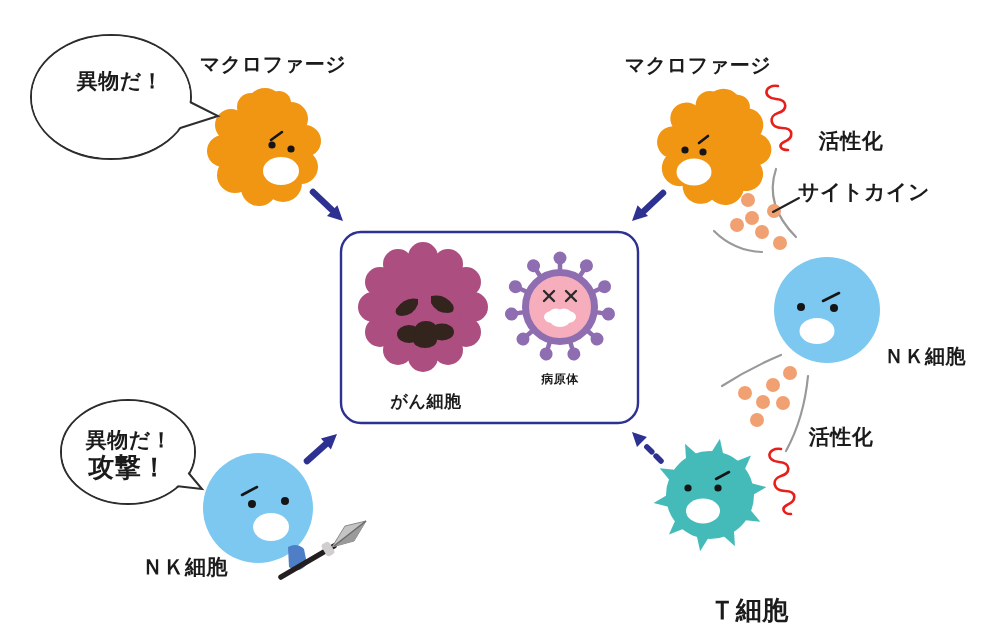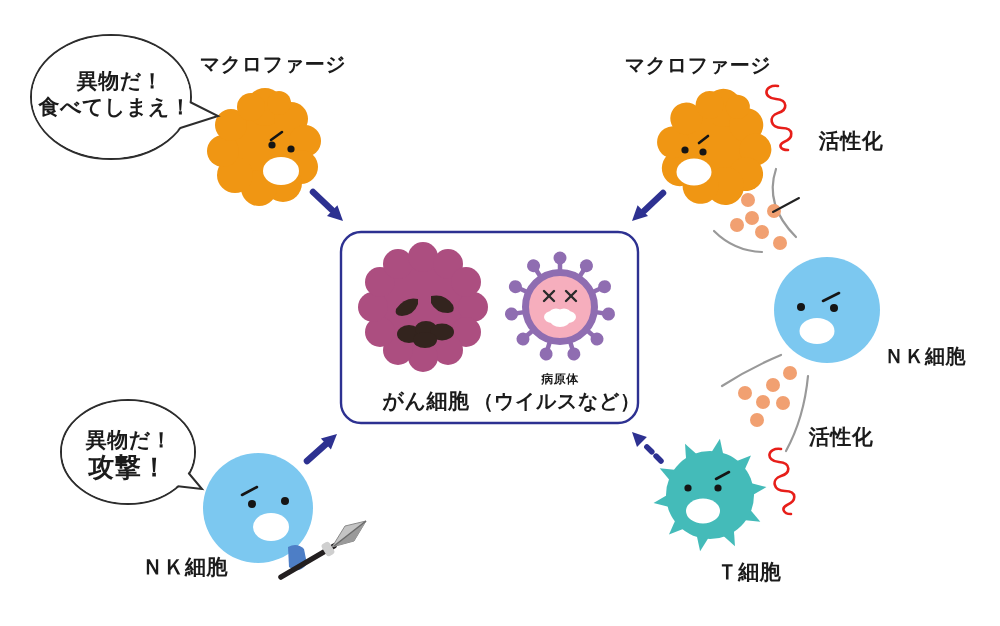--- a/index.html
+++ b/index.html
@@ -22,22 +22,22 @@
   .lbl{position:absolute;transform:translate(-50%,-50%);white-space:nowrap;color:var(--ink);
        font-weight:600;letter-spacing:.5px;z-index:5;}
   .l-macroL{left:273px;top:64px;font-size:20px}
   .l-macroR{left:698px;top:65px;font-size:20px}
   .l-b1a{left:120px;top:81px;font-size:21px}
   .l-b1b{left:115px;top:107px;font-size:21px}
   .l-b2a{left:129px;top:440px;font-size:21px}
   .l-b2b{left:128px;top:467px;font-size:26px}
   .l-nkL{left:185px;top:567px;font-size:21px}
   .l-nkR{left:925px;top:356px;font-size:20px}
-  .l-t{left:749px;top:572px;font-size:21px}
-  .l-cancer{left:426px;top:401px;font-size:21px}
+  .l-t{left:749px;top:610px;font-size:26px}
+  .l-cancer{left:426px;top:401px;font-size:17px}
   .l-p1{left:560px;top:379px;font-size:12px}
   .l-p2{left:557px;top:401px;font-size:20px}
   .l-actT{left:851px;top:141px;font-size:21px}
   .l-cyto{left:864px;top:192px;font-size:21px}
   .l-actB{left:841px;top:437px;font-size:21px}
 
   .arr{stroke:var(--arrow);stroke-width:6.5;stroke-linecap:round;}
   .arrh{fill:var(--arrow);}
   .dash{stroke:var(--arrow);stroke-width:5.5;stroke-linecap:round;stroke-dasharray:7 6;}
   .gcurve{fill:none;stroke:var(--gray);stroke-width:2.2;stroke-linecap:round;}
@@ -274,24 +274,23 @@
   <g>
     <ellipse cx="128" cy="452" rx="67" ry="52" class="bubble"></ellipse>
     <path d="M 181,464 L 202,489 L 167,485" class="bubble"></path>
     <ellipse cx="128" cy="452" rx="66" ry="51" fill="#fff" stroke="none"></ellipse>
   </g>
 </svg>
 
   <div class="lbl l-macroL">マクロファージ</div>
   <div class="lbl l-macroR">マクロファージ</div>
   <div class="lbl l-b1a">異物だ！</div>
-  <div class="lbl l-b1b">食べてしまえ！</div>
   <div class="lbl l-b2a">異物だ！</div>
   <div class="lbl l-b2b">攻撃！</div>
   <div class="lbl l-nkL">ＮＫ細胞</div>
   <div class="lbl l-nkR">ＮＫ細胞</div>
   <div class="lbl l-t">Ｔ細胞</div>
   <div class="lbl l-cancer">がん細胞</div>
   <div class="lbl l-p1">病原体</div>
-  <div class="lbl l-p2">（ウイルスなど）</div>
   <div class="lbl l-actT">活性化</div>
+  <div class="lbl l-cyto">サイトカイン</div>
   <div class="lbl l-actB">活性化</div>
 </div>
 
 </body></html>

